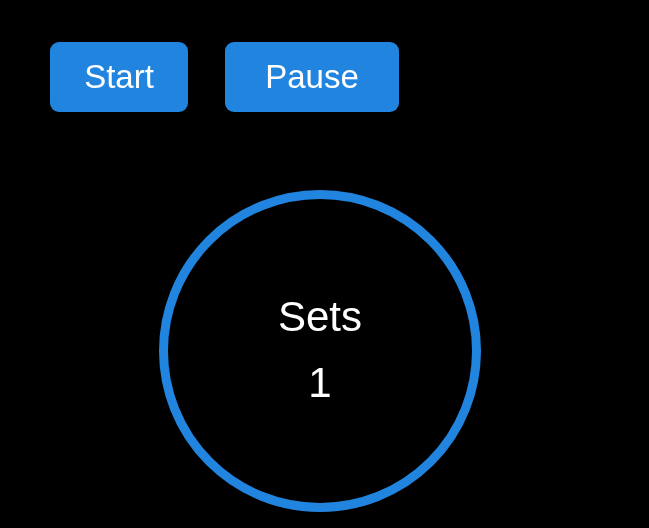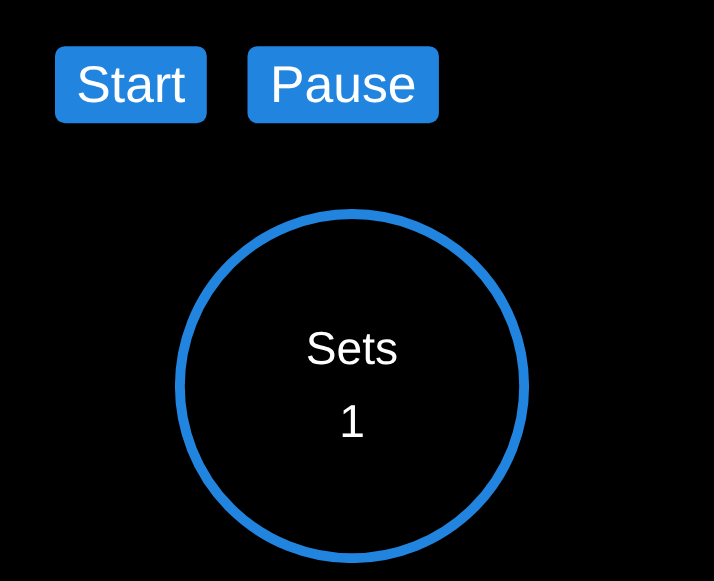--- a/index.html
+++ b/index.html
@@ -35,21 +35,21 @@
   }
 
   .ctrl-btn {
     height: 70px;
     border: none;
     outline: none;
     border-radius: 9px;
     background: #2185E0;
     color: #ffffff;
     font-family: "Liberation Sans", sans-serif;
-    font-size: 47px;
+    font-size: 33px;
     font-weight: 400;
     line-height: 70px;
     letter-spacing: 0px;
     padding: 0 18px;
     display: flex;
     align-items: center;
     justify-content: center;
     cursor: pointer;
     box-sizing: border-box;
     white-space: nowrap;

